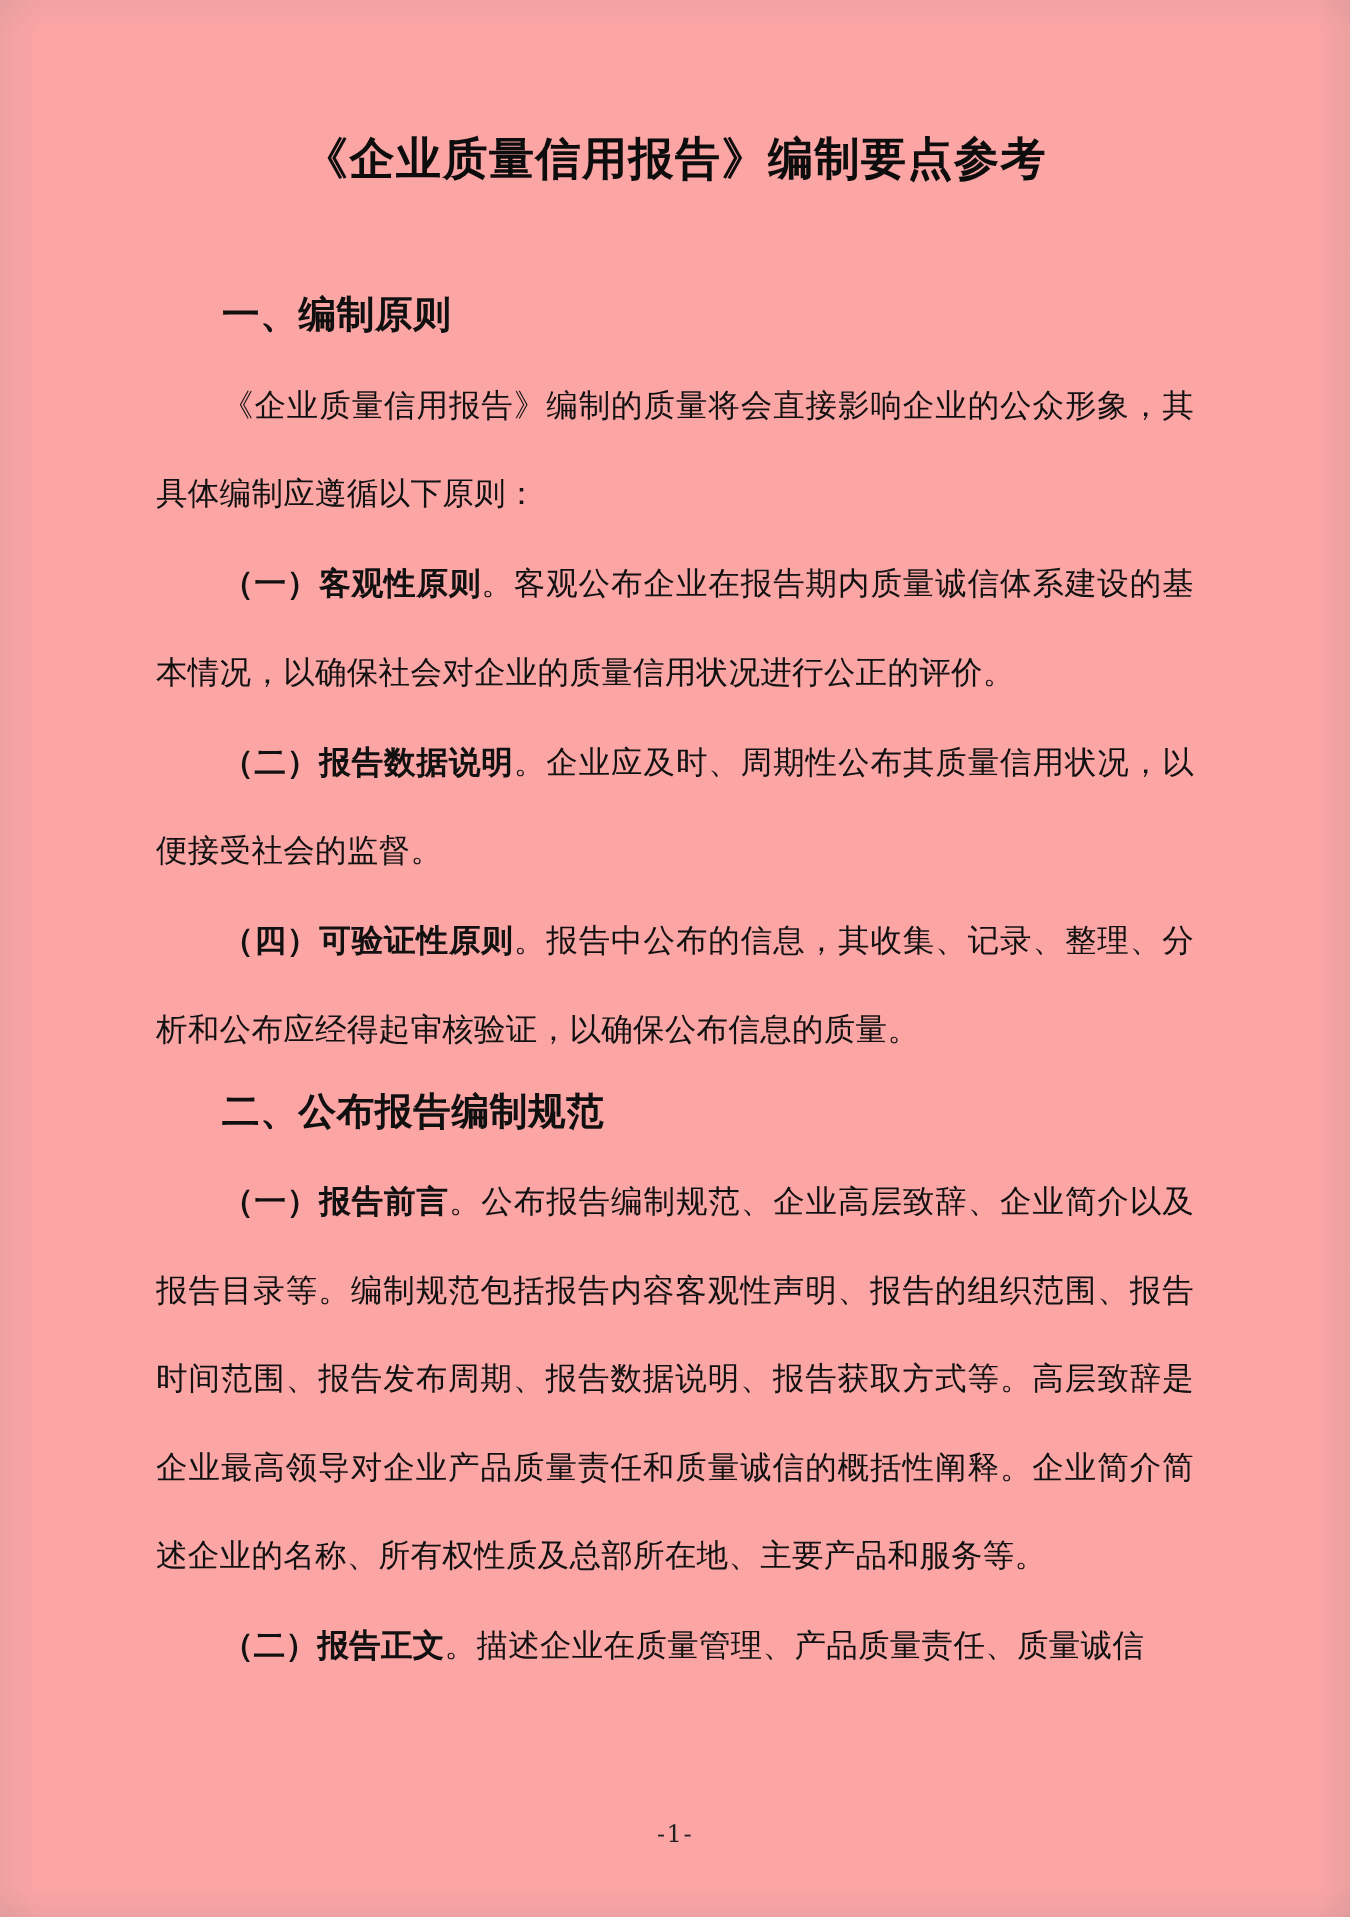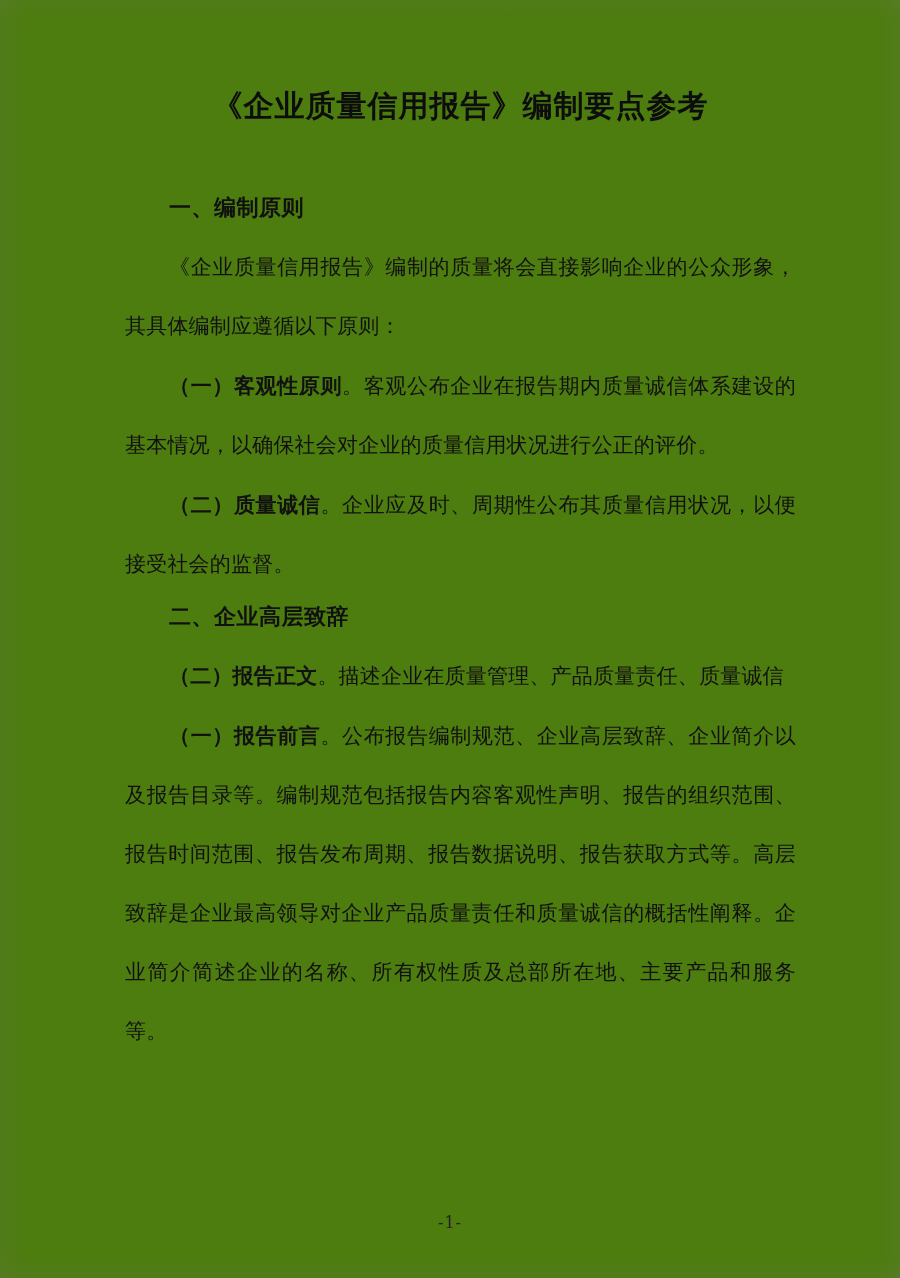--- a/index.html
+++ b/index.html
@@ -8,24 +8,23 @@
     background: #7a7a7a;
   }
   body {
     font-family: "DejaVu Serif", "Liberation Serif", serif;
   }
   .page {
     position: relative;
     width: 900px;
     height: 1278px;
     margin: 0 auto;
-    background: #4d7c0f;
+    background: #fca5a5;
     box-sizing: border-box;
     overflow: hidden;
-    padding-left: 21px;
   }
   
   .page::before {
     content: "";
     position: absolute;
     inset: 0;
     pointer-events: none;
     background:
       linear-gradient(to right, rgba(120,120,120,0.10) 0px, rgba(255,255,255,0) 26px),
       linear-gradient(to left, rgba(120,120,120,0.12) 0px, rgba(255,255,255,0) 22px),
@@ -41,21 +40,21 @@
     text-align: center;
     font-size: 30px;
     font-weight: bold;
     letter-spacing: 1px;
     color: #0d0d0d;
     margin: 0;
     padding-top: 86px;
     font-family: "DejaVu Serif", "Liberation Serif", serif;
   }
   .section-heading {
-    font-size: 22px;
+    font-size: 25px;
     font-weight: bold;
     color: #101010;
     margin: 0;
     padding-left: 44px;
     letter-spacing: 0.5px;
   }
   .para {
     font-size: 21px;
     color: #111;
     line-height: 59px;
@@ -93,29 +92,30 @@
 
     <div class="sp-title-gap"></div>
 
     <h2 class="section-heading">一、编制原则</h2>
     <div class="sp-heading-gap"></div>
 
     <p class="para"><span class="lead"></span><span>《企业质量信用报告》编制的质量将会直接影响企业的公众形象，其具体编制应遵循以下原则：</span></p>
 
     <p class="para"><span class="lead">（一）客观性原则</span><span>。客观公布企业在报告期内质量诚信体系建设的基本情况，以确保社会对企业的质量信用状况进行公正的评价。</span></p>
 
-    <p class="para"><span class="lead">（二）质量诚信</span><span>。企业应及时、周期性公布其质量信用状况，以便接受社会的监督。</span></p>
+    <p class="para"><span class="lead">（二）报告数据说明</span><span>。企业应及时、周期性公布其质量信用状况，以便接受社会的监督。</span></p>
 
 
+    <p class="para"><span class="lead">（四）可验证性原则</span><span>。报告中公布的信息，其收集、记录、整理、分析和公布应经得起审核验证，以确保公布信息的质量。</span></p>
 
     <div class="sp-section-gap"></div>
 
-    <h2 class="section-heading">二、企业高层致辞</h2>
+    <h2 class="section-heading">二、公布报告编制规范</h2>
     <div class="sp-heading-gap"></div>
 
+    <p class="para"><span class="lead">（一）报告前言</span><span>。公布报告编制规范、企业高层致辞、企业简介以及报告目录等。编制规范包括报告内容客观性声明、报告的组织范围、报告时间范围、报告发布周期、报告数据说明、报告获取方式等。高层致辞是企业最高领导对企业产品质量责任和质量诚信的概括性阐释。企业简介简述企业的名称、所有权性质及总部所在地、主要产品和服务等。</span></p>
+
     <p class="para"><span class="lead">（二）报告正文</span><span>。描述企业在质量管理、产品质量责任、质量诚信</span></p>
-
-    <p class="para"><span class="lead">（一）报告前言</span><span>。公布报告编制规范、企业高层致辞、企业简介以及报告目录等。编制规范包括报告内容客观性声明、报告的组织范围、报告时间范围、报告发布周期、报告数据说明、报告获取方式等。高层致辞是企业最高领导对企业产品质量责任和质量诚信的概括性阐释。企业简介简述企业的名称、所有权性质及总部所在地、主要产品和服务等。</span></p>
 
   </div>
 
   <div class="page-number">-1-</div>
 </div>
 
 </body></html>

